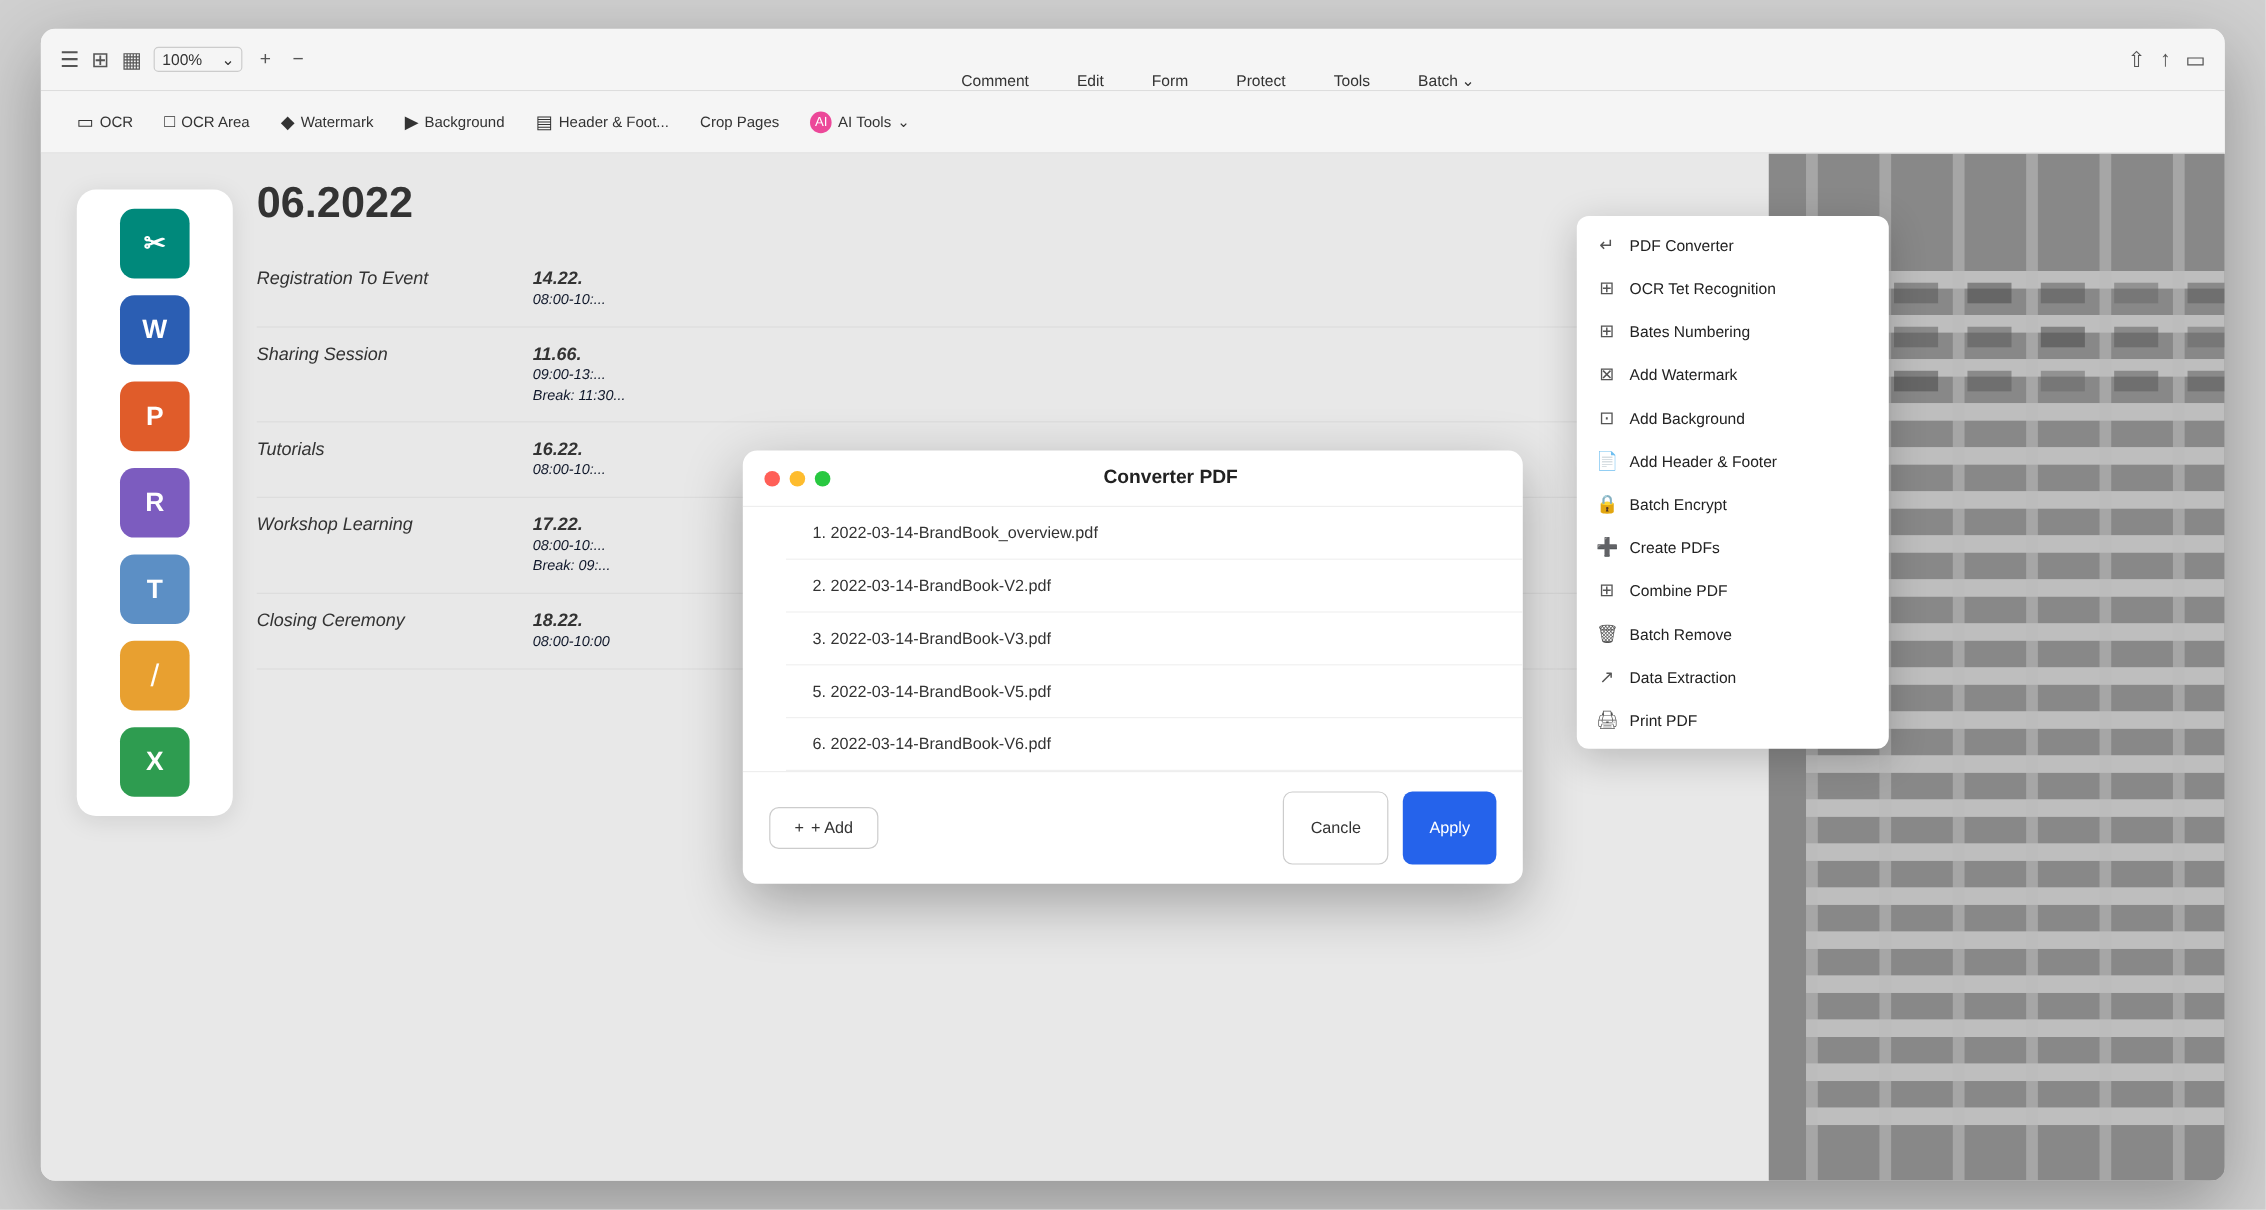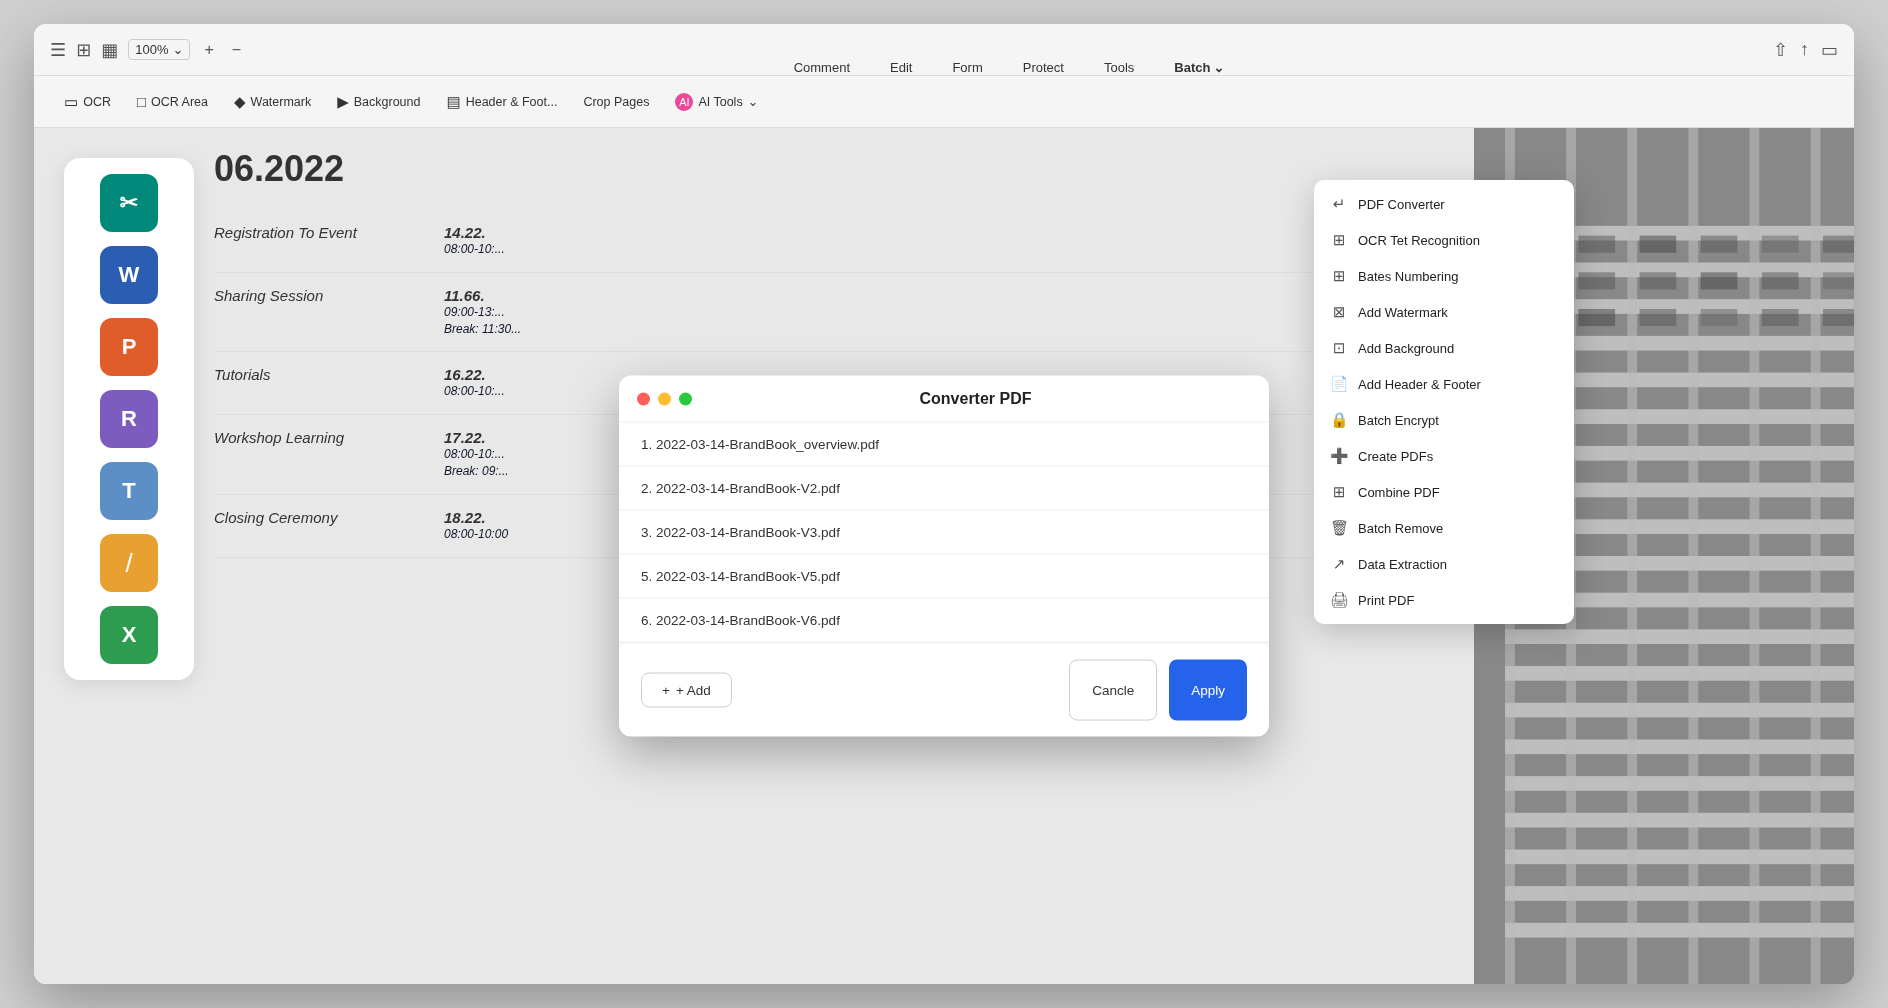--- a/index.html
+++ b/index.html
@@ -41,21 +41,21 @@
       gap: 10px;
     }
     .tb-icon {
       color: #555;
       font-size: 18px;
       cursor: pointer;
     }
     .zoom-control {
       display: flex;
       align-items: center;
-      gap: 4px;
+      gap: 16px;
       font-size: 13px;
       color: #333;
       border: 1px solid #ccc;
       border-radius: 4px;
       padding: 2px 6px;
       cursor: pointer;
     }
     .zoom-btn {
       font-size: 16px;
       color: #555;
@@ -70,21 +70,21 @@
       gap: 28px;
     }
     .menu-item {
       font-size: 13px;
       color: #333;
       cursor: pointer;
       padding: 4px 6px;
       border-radius: 4px;
       margin-top: 35px;
     }
-    .menu-item.active { font-weight: 700; }
+    .menu-item.active { font-weight: 400; }
     .menu-item-batch {
       display: flex;
       align-items: center;
       gap: 3px;
     }
     .title-bar-right {
       display: flex;
       align-items: center;
       gap: 12px;
     }
@@ -268,20 +268,21 @@
       font-weight: 600;
       color: #222;
       margin-left: auto;
       margin-right: auto;
     }
     .modal-body {
       padding: 0;
     }
     .file-list {
       list-style: none;
+      padding-left: 36px;
     }
     .file-item {
       padding: 14px 22px;
       font-size: 13.5px;
       color: #333;
       border-bottom: 1px solid #f0f0f0;
       cursor: pointer;
     }
     .modal-footer {
       display: flex;

